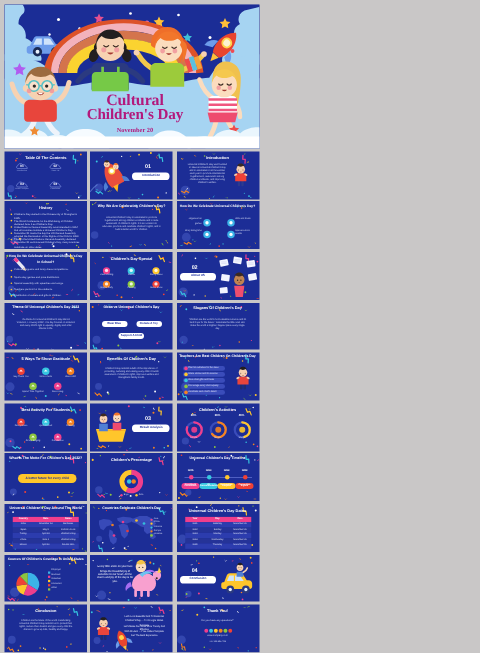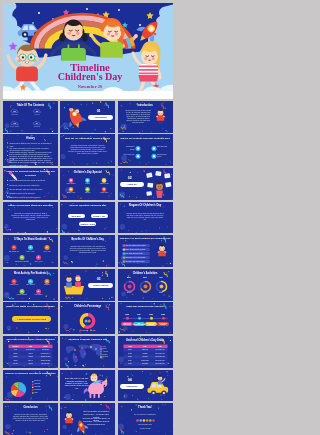--- a/index.html
+++ b/index.html
@@ -201,21 +201,21 @@
           <path d="M-6,96 L-6,86 C0,82 7,83 11,86 C17,81 26,83 29,88 C36,85 44,88 46,92 L46,96 Z" fill="#eaf6fd"></path>
           <path d="M176,96 L176,84 C170,80 161,82 157,86 C151,81 142,84 139,89 C132,86 124,89 122,92 L122,96 Z" fill="#eaf6fd"></path>
           <path d="M38,96 C38,88 45,83 54,83 C63,83 70,88 70,96 Z" fill="#f6fbff"></path>
           <path d="M96,96 C96,89 102,84 110,84 C118,84 124,89 124,96 Z" fill="#f6fbff"></path>
           <rect x="-2" y="88" width="174" height="10" fill="#ffffff"></rect>
           <path d="M20,81 l1,2.1 2.3,.3 -1.7,1.6 .4,2.3 -2,-1.1 -2,1.1 .4,-2.3 -1.7,-1.6 2.3,-.3 Z" fill="#ef8b33"></path>
         </g>
     </g>
       </svg>
     <div class="hero-text">
-      <div class="hero-t1">Timeline</div>
+      <div class="hero-t1">Cultural</div>
       <div class="hero-t2">Children's Day</div>
       <div class="hero-date">November 20</div>
     </div>
   </div>
     <div class="grid">
   <div class="slide" style="left:0.0px;top:0.0px">
         <svg width="55" height="32" viewBox="0 0 55 32">
           <circle cx="4.2" cy="24.7" r="2.4" fill="#4a60c8" opacity=".5"></circle>
           <path d="M9.8,1.4 l.7,.7 .7,-.7" stroke="#ef3e8c" stroke-width=".32" fill="none"></path>
           <path d="M7.6,4.3 l.7,.7 .7,-.7" stroke="#ffc62b" stroke-width=".32" fill="none"></path>

